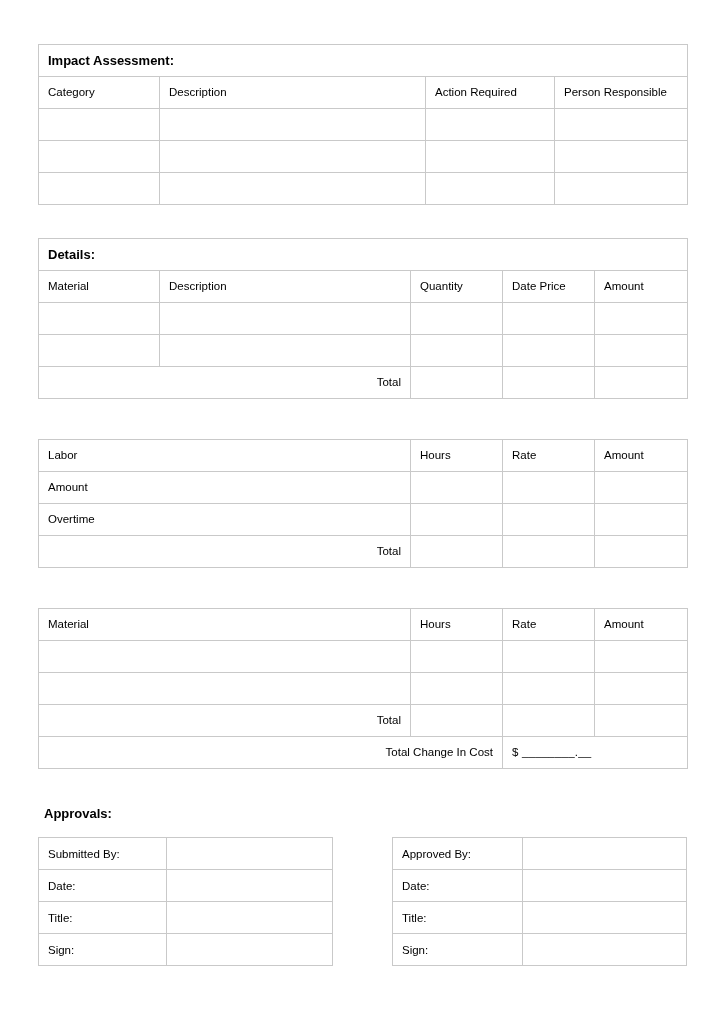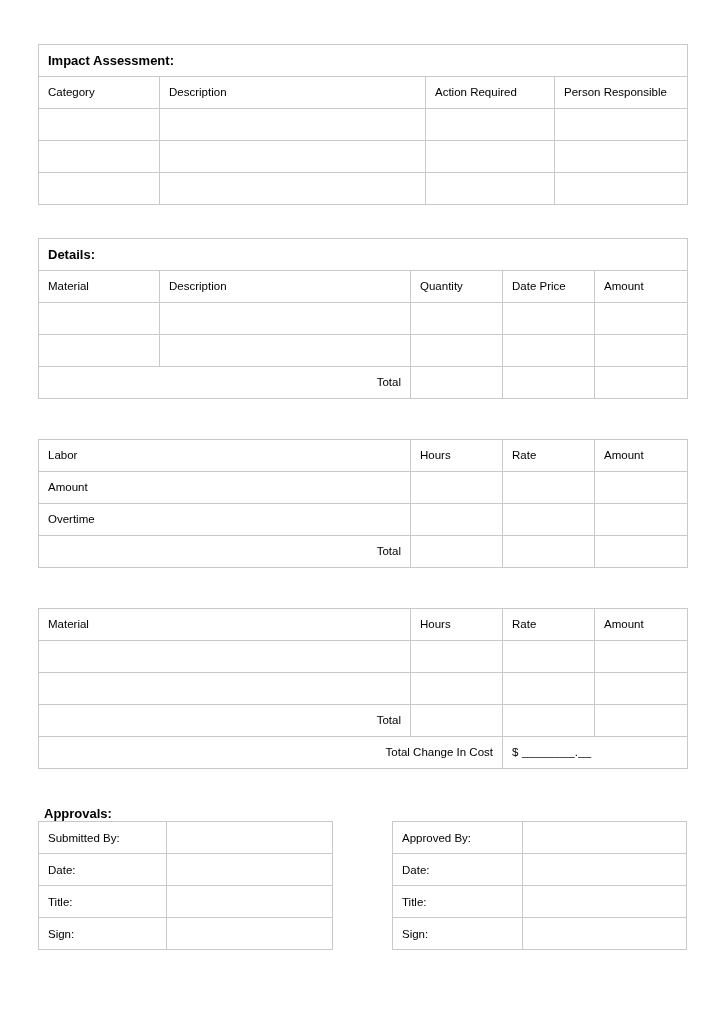--- a/index.html
+++ b/index.html
@@ -64,21 +64,21 @@
   td.blank {
     height: 32px;
   }
   .spacer-lg { height: 33px; }
   .spacer-md { height: 40px; }
   .spacer-sm { height: 37px; }
 
   .approvals-heading {
     font-weight: bold;
     font-size: 13px;
-    margin: 0 0 0 6px;
+    margin: 0 0 16px 6px;
     padding-top: 0;
   }
   .approvals-row {
     display: flex;
     width: 649px;
     justify-content: space-between;
     border-radius: 29px;
   }
   table.approval {
     border-collapse: collapse;

